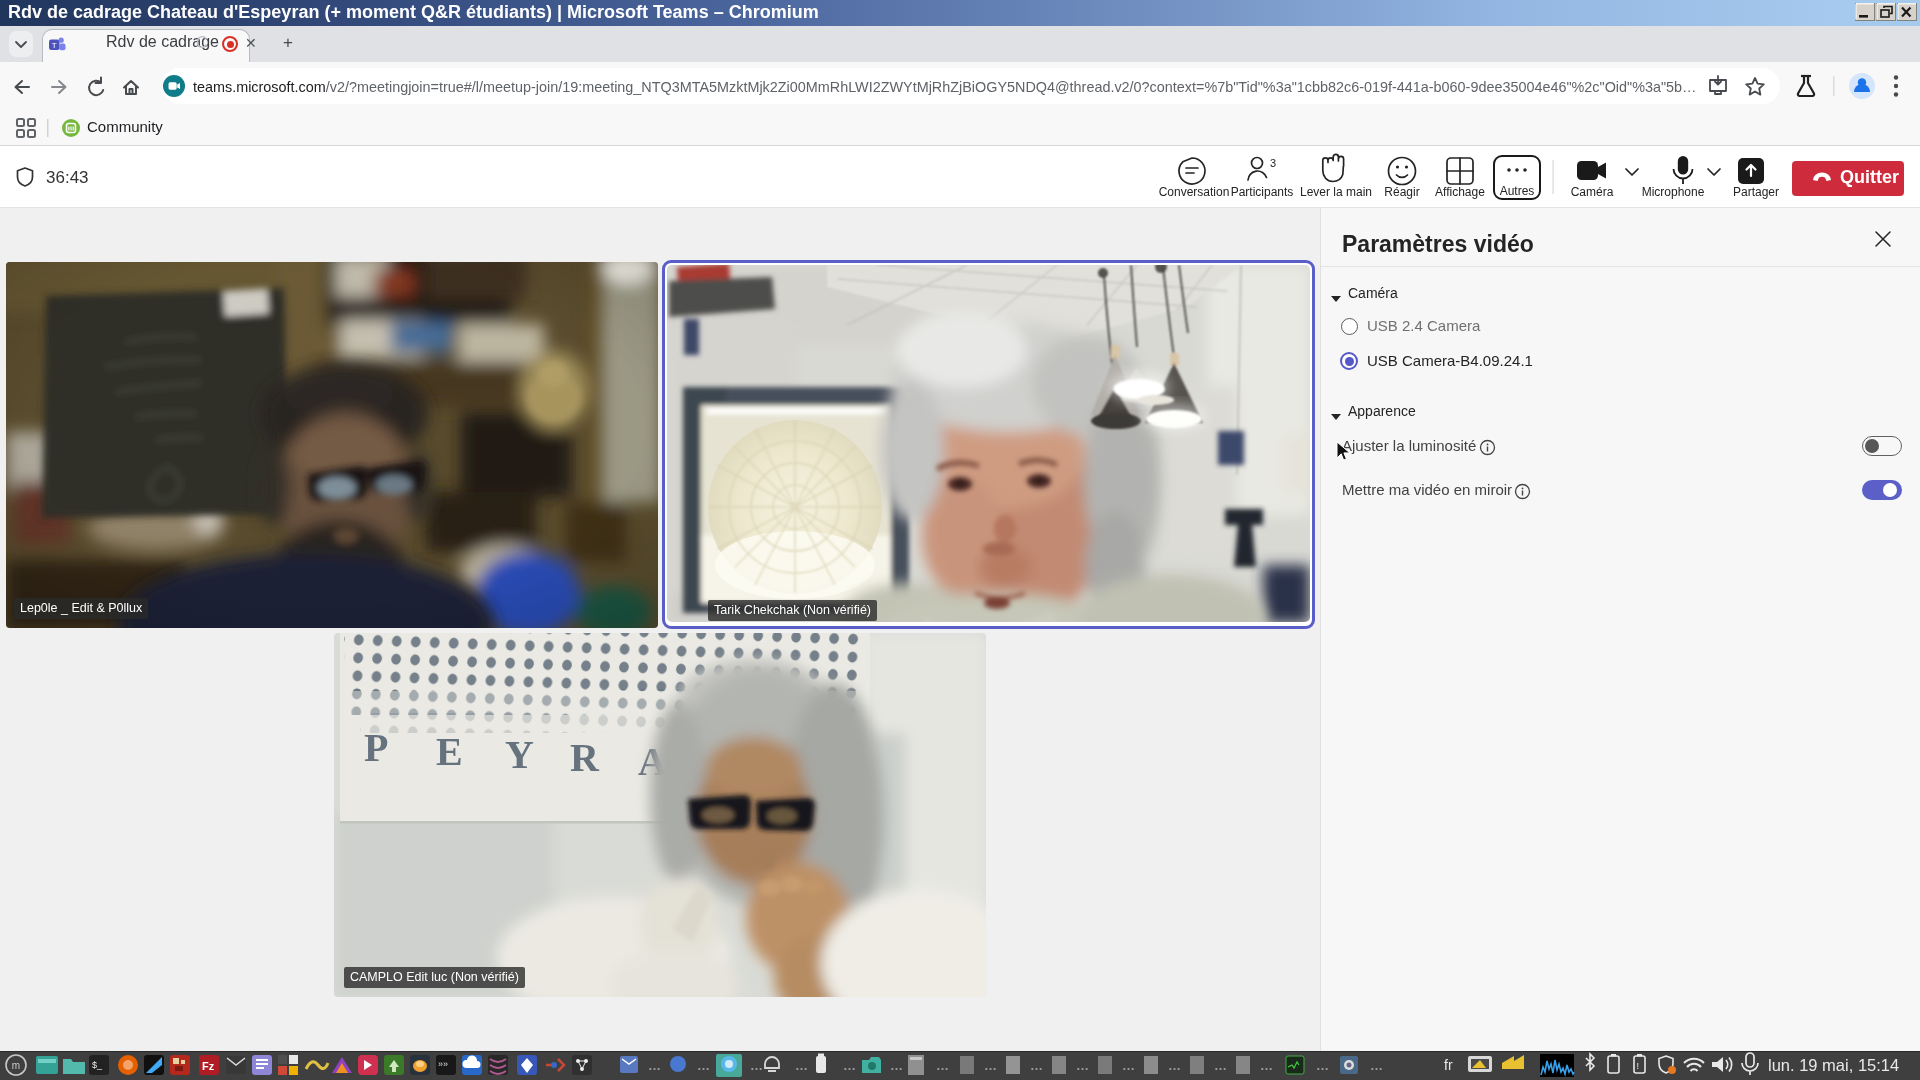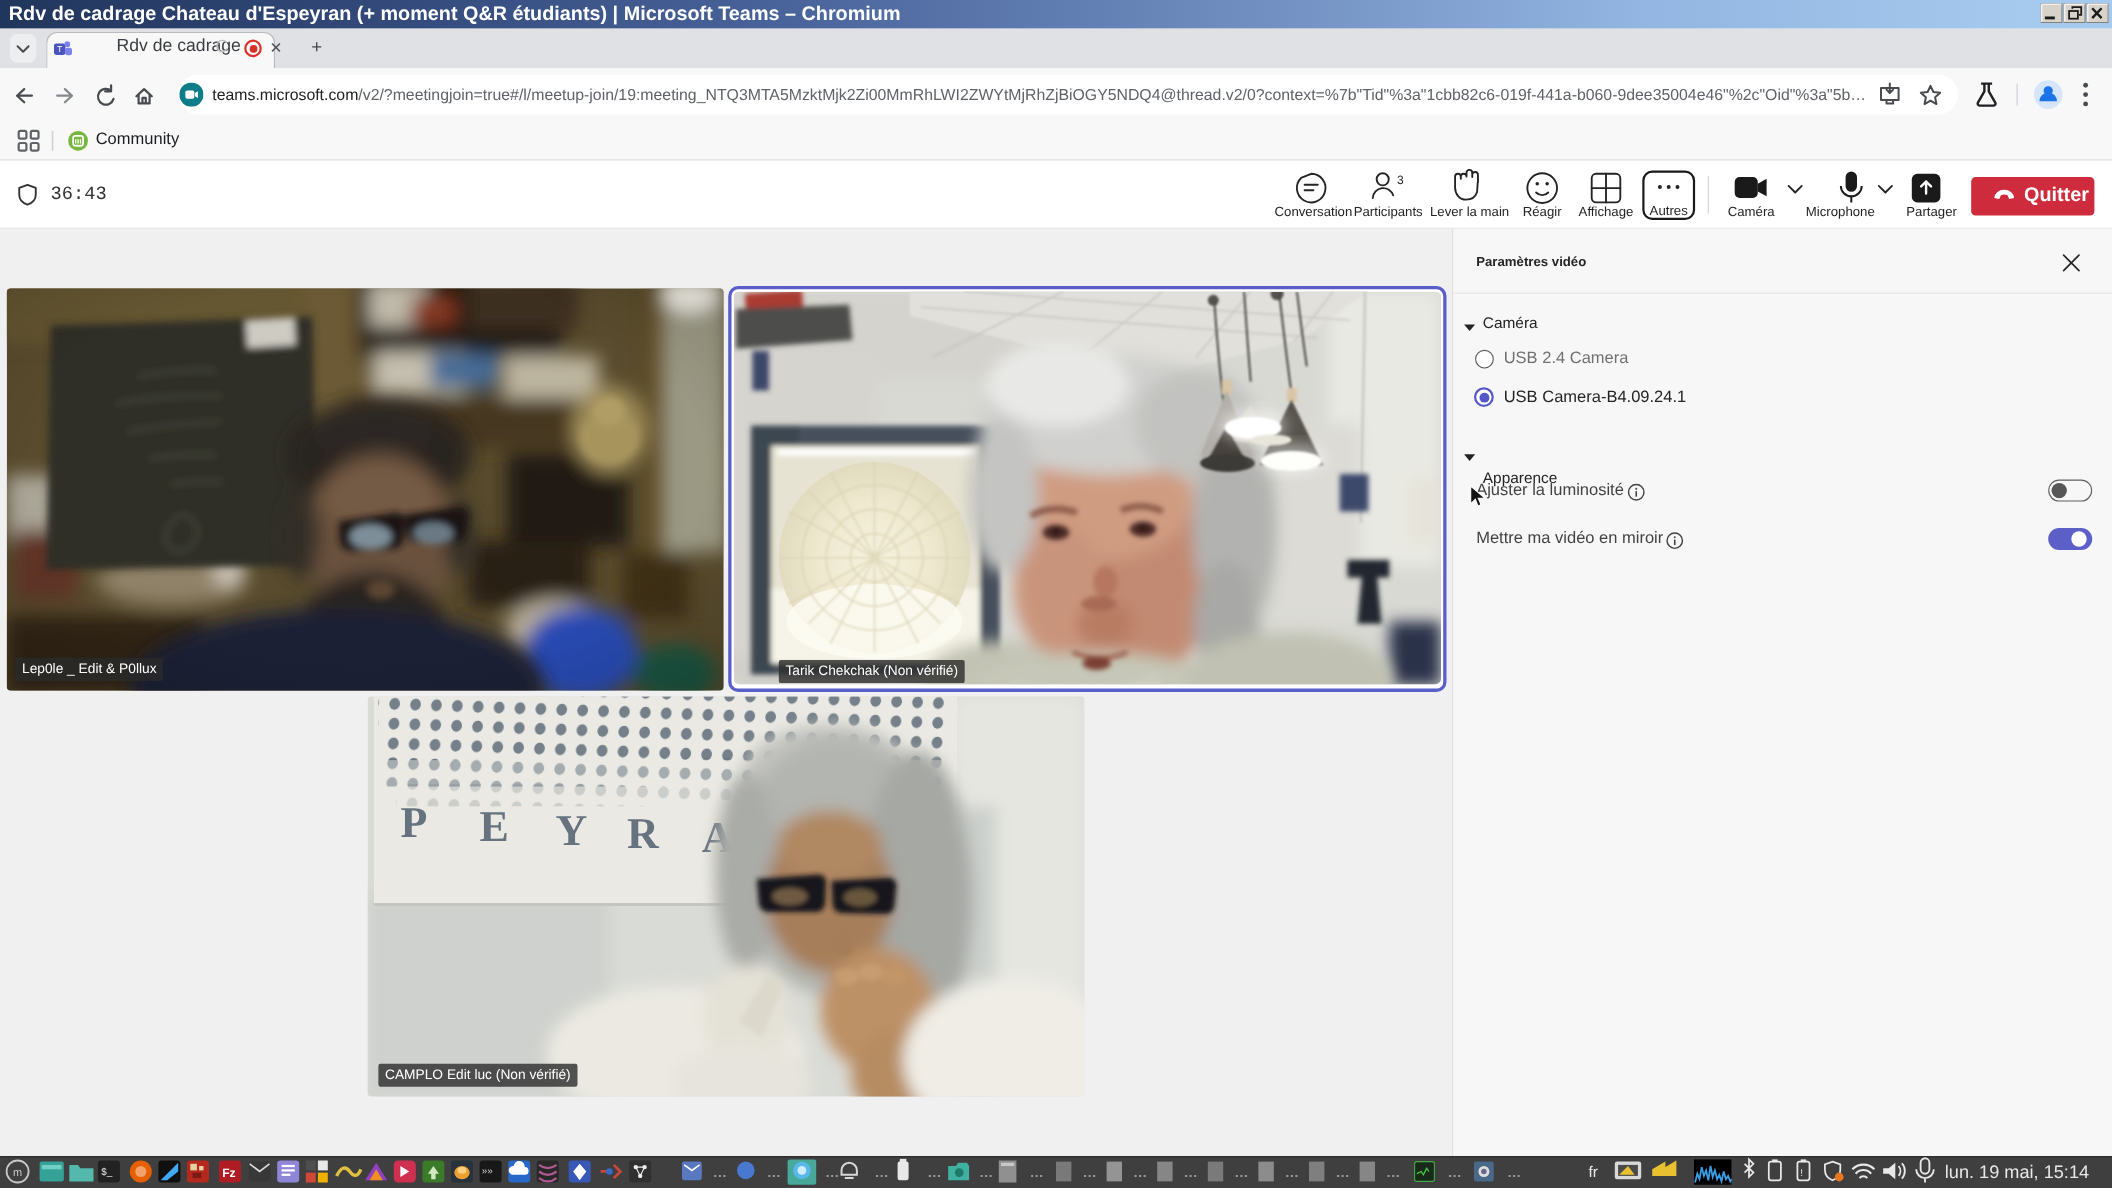--- a/index.html
+++ b/index.html
@@ -118,21 +118,21 @@
 <rect x="66.5" y="13.5" width="9" height="9" rx="2" fill="none" stroke="#fff" stroke-width="1.6"></rect>
 <path d="M68.8 20.5 v-4 M71 20.5 v-4 M73.2 20.5 v-4" stroke="#fff" stroke-width="1.2"></path>
 </svg></div>
 <div class="abs" style="left:87px;top:118px;font-size:15px;color:#1b1d21;">Community</div>
 
 <div class="abs" id="teamsbar"></div>
 <div class="abs" id="teamsleft" style="left:14px;top:166px;">
 <svg width="22" height="22" viewBox="0 0 22 22">
 <path d="M11 2 l7.5 2.8 v6.2 c0 4.6 -3.2 7.6 -7.5 9 c-4.3 -1.4 -7.5 -4.4 -7.5 -9 v-6.2 z" fill="none" stroke="#333" stroke-width="1.7" stroke-linejoin="round"></path>
 </svg></div>
-<div class="abs" style="left:46px;top:168px;font-size:17px;color:#333;font-family:Liberation Mono, monospace;">36:43</div>
+<div class="abs" style="left:46px;top:168px;font-size:17px;color:#333;">36:43</div>
 <div class="abs" id="teamsbtns" style="left:1140px;top:146px;">
 <svg width="780" height="62" viewBox="0 0 780 62" font-family="Liberation Sans">
 <g stroke="#242424" stroke-width="1.7" fill="none" stroke-linecap="round" stroke-linejoin="round">
 <path d="M52 12 a13 13 0 1 1 -9.2 3.8 z"></path>
 <path d="M46 22 h12 M46 27 h8"></path>
 <circle cx="117" cy="17" r="5.5"></circle>
 <path d="M108 34 a9.5 9.5 0 0 1 18.5 -2.5"></path>
 <path d="M188 16 v-1.5 a2.6 2.6 0 0 1 5.2 0 M193.2 14 v-3 a2.6 2.6 0 0 1 5.2 0 v3 M198.4 15 v-2 a2.6 2.6 0 0 1 5.2 0 v7 M188 16.5 v-2 a2.6 2.6 0 0 0 -5.2 0 v10 c0 6 4 11 10 11 c5 0 8.5 -2.5 10 -7 l.6 -8.5"></path>
 <circle cx="262" cy="25" r="13.5"></circle>
 <path d="M256.5 29 a7.5 7.5 0 0 0 11 0"></path>
@@ -405,41 +405,41 @@
 <ellipse cx="458" cy="251" rx="11" ry="8" fill="#c79c70"></ellipse>
 <ellipse cx="479" cy="254" rx="10" ry="8" fill="#c29668"></ellipse>
 <path d="M338 296 l26 -44 l15 10 l-20 48 z" fill="#dcd8cc"></path>
 </g>
 </svg></div>
 <div class="vlabel" style="left:14px;top:598px;">Lep0le _ Edit &amp; P0llux</div>
 <div class="vlabel" style="left:673px;top:600px;margin-left:35px;">Tarik Chekchak (Non vérifié)</div>
 <div class="vlabel" style="left:344px;top:967px;">CAMPLO Edit luc (Non vérifié)</div>
 
 <div class="abs" id="panel"></div>
-<div class="abs" style="left:1342px;top:231px;font-size:12px;font-weight:bold;color:#242424;">Paramètres vidéo</div>
+<div class="abs" style="left:1342px;top:231px;font-size:23px;font-weight:bold;color:#242424;">Paramètres vidéo</div>
 <div class="abs" style="left:1872px;top:228px;">
 <svg width="22" height="22" viewBox="0 0 22 22">
       <path d="M4 4 L18 18 M18 4 L4 18" stroke="#242424" stroke-width="1.5" stroke-linecap="round"></path>
     </svg></div>
 <div class="abs" style="left:1321px;top:266px;width:599px;height:1px;background:#e4e4e4;"></div>
 <div class="abs" style="left:1330px;top:290px;">
 <svg width="12" height="10" viewBox="0 0 12 10">
       <path d="M1 2 h10 l-5 6 z" fill="#242424"></path>
     </svg></div>
 <div class="abs" style="left:1348px;top:285px;font-size:14px;color:#242424;">Caméra</div>
 <div class="abs" style="left:1341px;top:318px;width:15px;height:15px;border:1.6px solid #5a5a5a;border-radius:50%;box-sizing:content-box;background:#fff;"></div>
 <div class="abs" style="left:1367px;top:317px;font-size:15px;color:#707070;">USB 2.4 Camera</div>
 <div class="abs" style="left:1340px;top:352px;width:14px;height:14px;border:2.4px solid #5558c7;border-radius:50%;background:#fff;"></div>
 <div class="abs" style="left:1344.5px;top:356.5px;width:9px;height:9px;border-radius:50%;background:#5558c7;"></div>
 <div class="abs" style="left:1367px;top:352px;font-size:15px;color:#242424;">USB Camera-B4.09.24.1</div>
 <div class="abs" style="left:1330px;top:408px;">
 <svg width="12" height="10" viewBox="0 0 12 10">
       <path d="M1 2 h10 l-5 6 z" fill="#242424"></path>
     </svg></div>
-<div class="abs" style="left:1348px;top:426px;font-size:14px;color:#242424;">Apparence</div>
+<div class="abs" style="left:1348px;top:403px;font-size:14px;color:#242424;">Apparence</div>
 <div class="abs" style="left:1342px;top:437px;font-size:15px;color:#424242;">Ajuster la luminosité</div>
 <div class="abs" style="left:1479px;top:439px;">
 <svg width="17" height="17" viewBox="0 0 17 17">
       <circle cx="8.5" cy="8.5" r="7" fill="none" stroke="#424242" stroke-width="1.3"></circle>
       <rect x="7.8" y="7.5" width="1.4" height="5" fill="#424242"></rect>
       <circle cx="8.5" cy="5.4" r="0.9" fill="#424242"></circle>
     </svg></div>
 <div class="abs" style="left:1862px;top:436px;width:40px;height:20px;border:1.4px solid #616161;border-radius:11px;box-sizing:border-box;background:#f7f7f7;"></div>
 <div class="abs" style="left:1865px;top:439px;width:14px;height:14px;border-radius:50%;background:#575757;"></div>
 <div class="abs" style="left:1342px;top:481px;font-size:15px;color:#424242;">Mettre ma vidéo en miroir</div>

